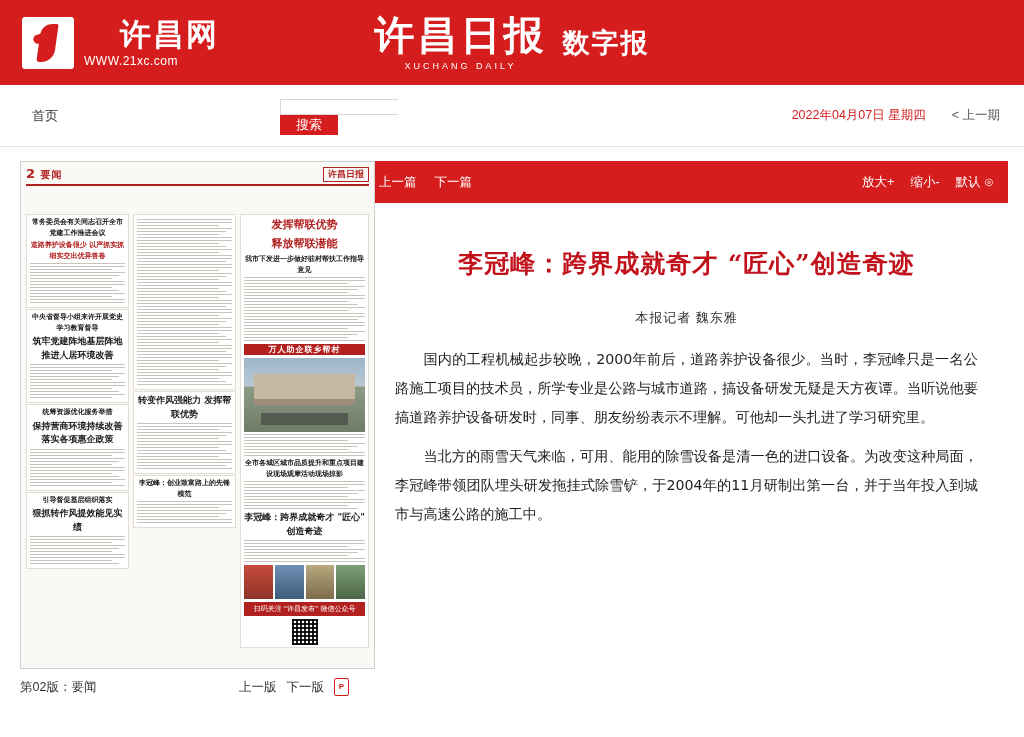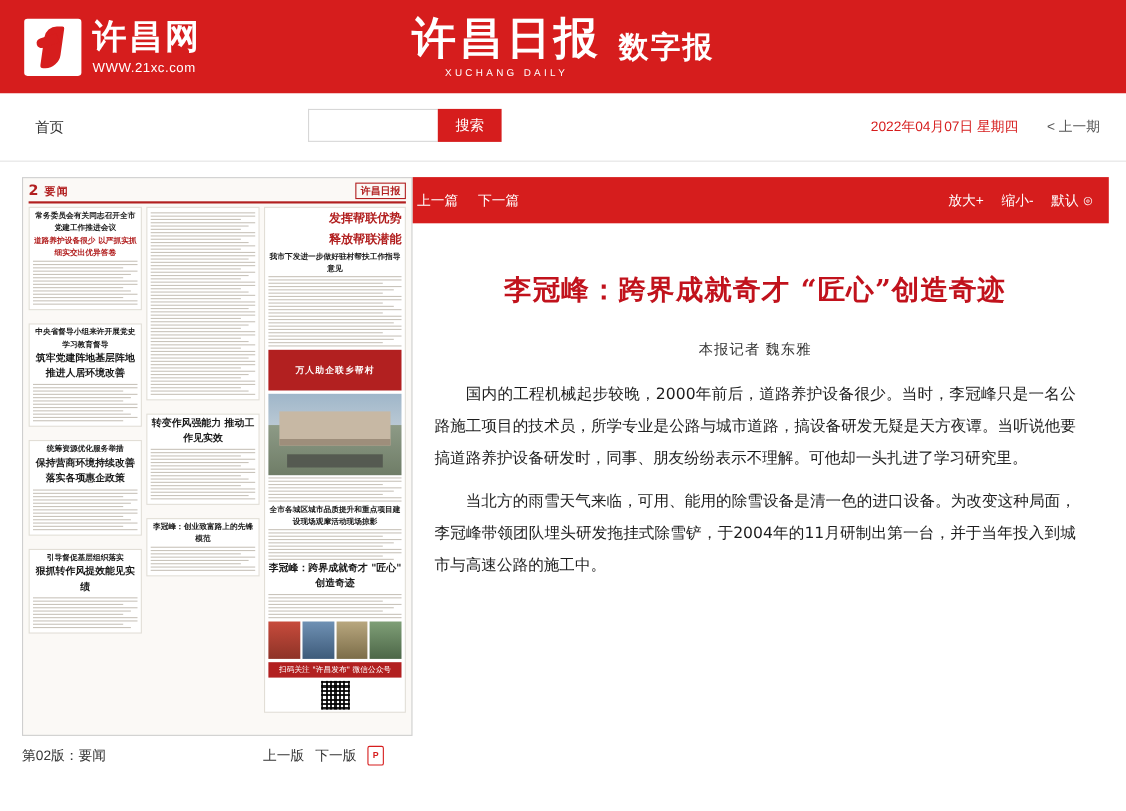--- a/index.html
+++ b/index.html
@@ -48,20 +48,21 @@
     background: #d61d1d;
     border-radius: 6px 0 0 6px;
     transform: rotate(-18deg);
   }
   .brand-text { color: #ffffff; line-height: 1.1; }
   .brand-name {
     font-size: 31px;
     font-weight: bold;
     letter-spacing: 2px;
     font-family: "DejaVu Sans", sans-serif;
+    margin-left: 36px;
   }
   .brand-url {
     font-size: 12px;
     letter-spacing: .5px;
     margin-top: 4px;
     font-family: "Liberation Sans", sans-serif;
   }
   .masthead {
     position: absolute;
     left: 0; right: 0; top: 0; bottom: 0;
@@ -111,20 +112,21 @@
     margin-left: 32px;
     font-size: 13px;
     color: #333333;
   }
   .search-wrap {
     position: absolute;
     left: 280px;
     top: 14px;
     display: flex;
     height: 30px;
+    flex-direction: column;
   }
   .search-input {
     width: 118px;
     height: 30px;
     border: 1px solid #d7d7d7;
     border-right: none;
     padding: 0 6px;
     font-size: 12px;
     color: #333;
     outline: none;
@@ -190,40 +192,40 @@
     font-weight: bold;
     border: 1px solid #b22020;
     padding: 0 4px;
     font-family: "DejaVu Sans", sans-serif;
   }
   .pt-cols {
     display: flex;
     gap: 4px;
     height: 478px;
   }
-  .pt-col { flex: 1; display: flex; flex-direction: column; gap: 12px; }
+  .pt-col { flex: 1; display: flex; flex-direction: column; gap: 1px; margin-top: 25px; }
   .pt-col.wide { flex: 1.25; }
   .pt-block {
     border: 1px solid #e2ded6;
     background: #ffffff;
     padding: 2px 3px;
     overflow: hidden;
   }
   .pt-title {
     font-size: 7px;
     color: #1a1a1a;
     font-weight: bold;
     text-align: center;
     line-height: 1.5;
     font-family: "DejaVu Sans", sans-serif;
     margin-bottom: 2px;
   }
   .pt-title.red { color: #b22020; }
   .pt-title.big { font-size: 9px; }
-  .pt-title.huge { font-size: 11px; text-align: right; }
+  .pt-title.huge { font-size: 11px; }
   .pt-lines { display: block; }
   .pt-lines i {
     display: block;
     height: 1px;
     background: #c9c4bb;
     margin: 2px 0;
   }
   .pt-lines i:nth-child(3n) { width: 86%; }
   .pt-lines i:nth-child(5n) { width: 94%; }
   .pt-photo {
@@ -248,21 +250,21 @@
     left: 14%; bottom: 10%;
     width: 72%; height: 16%;
     background: #555a51;
   }
   .pt-banner {
     background: #b22020;
     color: #fff;
     font-size: 8px;
     font-weight: bold;
     text-align: center;
-    padding: 13px 0;
+    padding: 0 0;
     margin: 3px 0;
     letter-spacing: 1px;
     font-family: "DejaVu Sans", sans-serif;
   }
   .pt-strip {
     height: 34px;
     margin-top: 3px;
     display: flex;
     gap: 2px;
   }
@@ -534,21 +536,21 @@
                 <i></i>
                 <i></i>
                 <i></i>
                 <i></i>
                 <i></i>
                 <i></i>
                 <i></i>
             </div>
           </div>
           <div class="pt-block">
-            <div class="pt-title big">转变作风强能力 推动工作见实效</div>
+            <div class="pt-title big">转变作风强能力 发挥帮联优势</div>
             <div class="pt-lines">
               <i></i>
                 <i></i>
                 <i></i>
                 <i></i>
                 <i></i>
                 <i></i>
                 <i></i>
                 <i></i>
                 <i></i>

